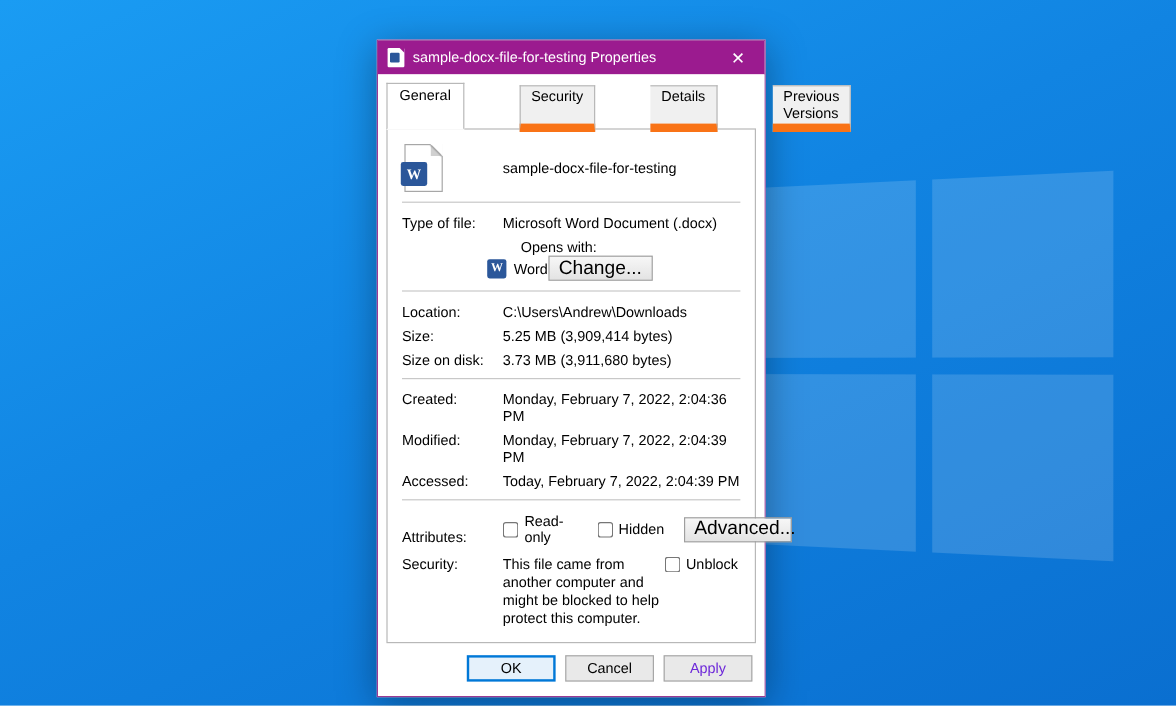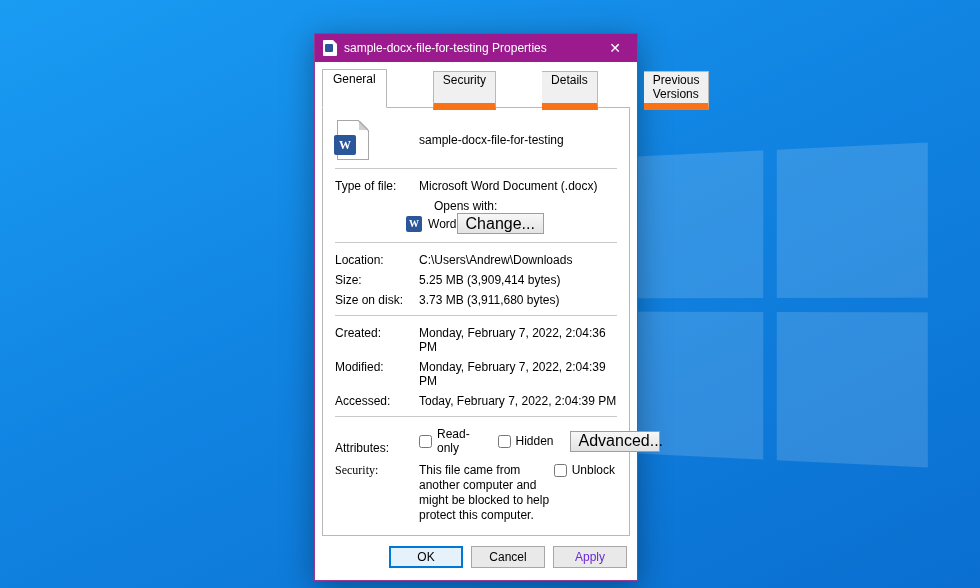--- a/index.html
+++ b/index.html
@@ -167,21 +167,21 @@
     font-size:12px; font-family:inherit;
     background:#e9e9e9;
     border:1px solid #a7a7a7;
     cursor: default;
   }
   .dlg-buttons button.primary {
     border:2px solid #0078d7;
     background:#e5f1fb;
   }
   .dlg-buttons button.disabled { color:#6d28d9; }
-  .row.tall .lbl{ padding-top:0;font-family:Liberation Serif, serif;}
+  .row.tall .lbl{ padding-top:0;}
   .attrs-line{ display:flex; align-items:center; width:100%;}
 </style>
 </head>
 <body>
 
 <div class="win-logo">
   <div></div>
     <div></div>
     <div></div>
     <div></div>

